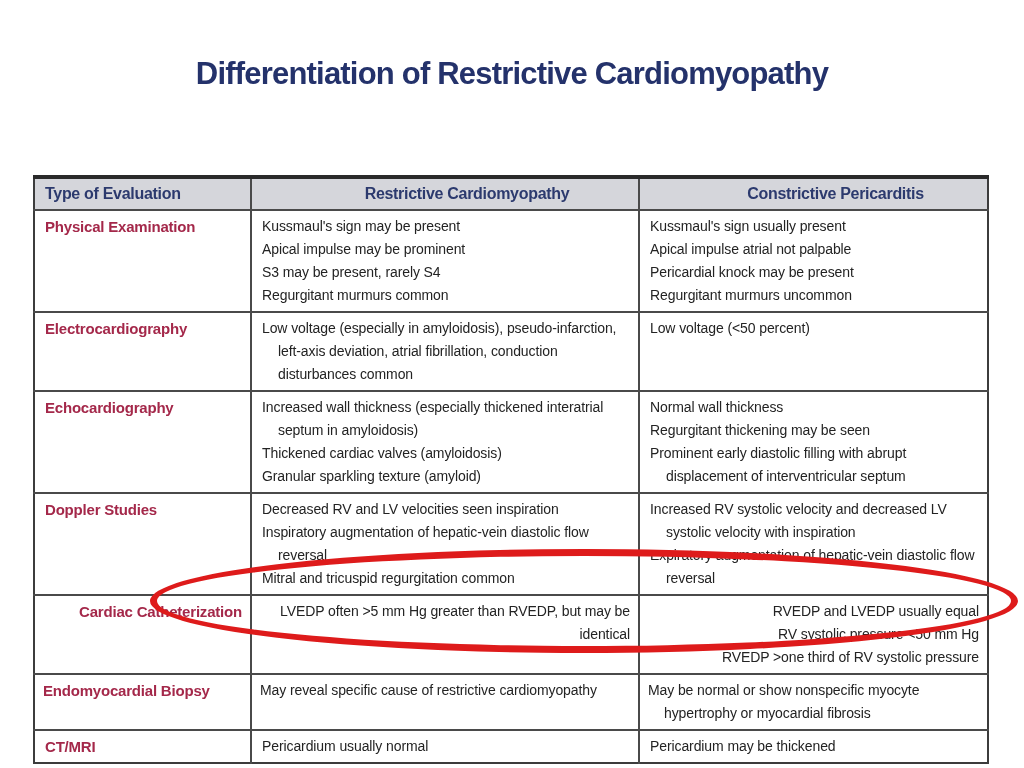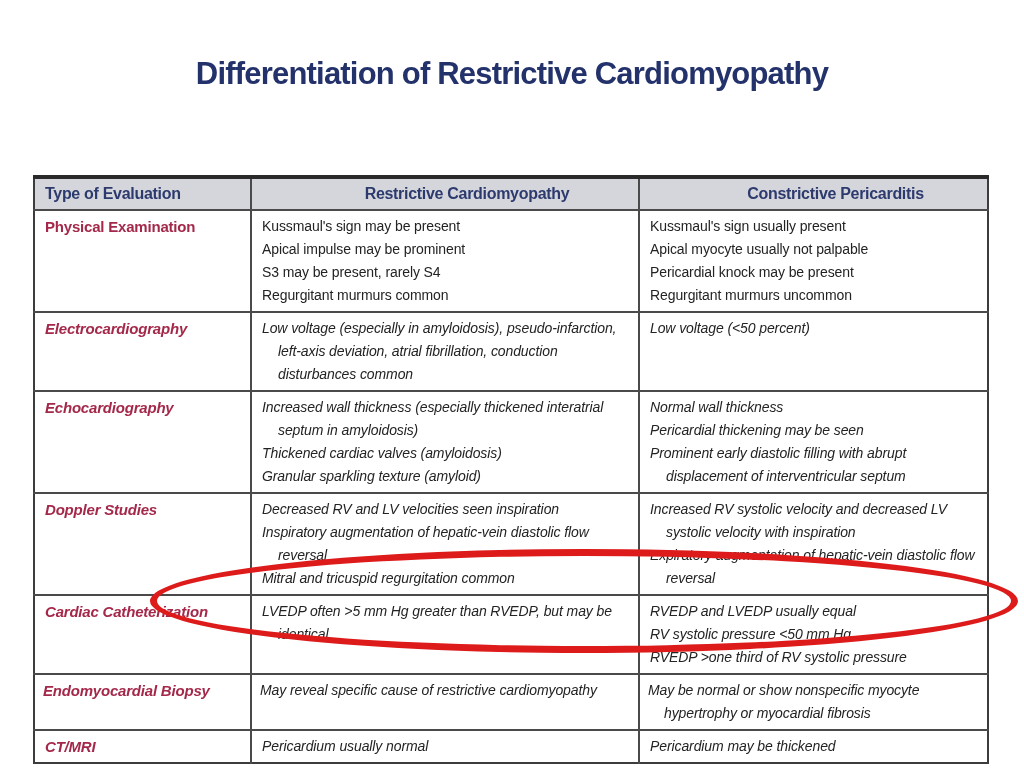--- a/index.html
+++ b/index.html
@@ -69,38 +69,38 @@
 
   .cmp-table td {
     vertical-align: top;
     padding: 4px 8px 4px 10px;
     font-size: 14px;
     line-height: 23px;
     letter-spacing: -0.1px;
     color: var(--body-text);
     border-radius: 30px;
   }
-  .cmp-table tbody tr + tr td { border-top: 2px solid var(--line-gray); font-style: italic; }
+  .cmp-table tbody tr + tr td { border-top: 2px solid var(--line-gray); }
   .cmp-table td + td { border-left: 2px solid var(--line-gray); }
 
   .cmp-table td.eval {
     color: var(--label-crimson);
     font-weight: bold;
     font-size: 15px;
     letter-spacing: -0.2px;
   }
 
   .entry { padding-left: 16px; text-indent: -16px; }
 
   
   .cmp-table tbody tr:nth-child(1) td { height: 98px; }
   .cmp-table tbody tr:nth-child(2) td { height: 75px; }
   .cmp-table tbody tr:nth-child(3) td { height: 99px; }
   .cmp-table tbody tr:nth-child(4) td { height: 93px; }
-  .cmp-table tbody tr:nth-child(5) td { height: 69px; }
+  .cmp-table tbody tr:nth-child(5) td { height: 69px; text-align: right; }
   .cmp-table tbody tr:nth-child(6) td { height: 50px; padding-left: 8px; }
   .cmp-table tbody tr:nth-child(7) td { height: 33px; }
 
   .highlight-ellipse {
     position: absolute;
     left: 150px;
     top: 549px;
     width: 868px;
     height: 104px;
     border: 7px solid var(--ellipse-red);
@@ -134,21 +134,21 @@
         <tr>
           <td class="eval">Physical Examination</td>
           <td>
             <div class="entry">Kussmaul's sign may be present</div>
             <div class="entry">Apical impulse may be prominent</div>
             <div class="entry">S3 may be present, rarely S4</div>
             <div class="entry">Regurgitant murmurs common</div>
           </td>
           <td>
             <div class="entry">Kussmaul's sign usually present</div>
-            <div class="entry">Apical myocyte usually not palpable</div>
+            <div class="entry">Apical impulse atrial not palpable</div>
             <div class="entry">Pericardial knock may be present</div>
             <div class="entry">Regurgitant murmurs uncommon</div>
           </td>
         </tr>
         <tr>
           <td class="eval">Electrocardiography</td>
           <td>
             <div class="entry">Low voltage (especially in amyloidosis), pseudo-infarction, left-axis deviation, atrial fibrillation, conduction disturbances common</div>
           </td>
           <td>
@@ -157,21 +157,21 @@
         </tr>
         <tr>
           <td class="eval">Echocardiography</td>
           <td>
             <div class="entry">Increased wall thickness (especially thickened interatrial septum in amyloidosis)</div>
             <div class="entry">Thickened cardiac valves (amyloidosis)</div>
             <div class="entry">Granular sparkling texture (amyloid)</div>
           </td>
           <td>
             <div class="entry">Normal wall thickness</div>
-            <div class="entry">Pericardial thickening may be seen</div>
+            <div class="entry">Regurgitant thickening may be seen</div>
             <div class="entry">Prominent early diastolic filling with abrupt displacement of interventricular septum</div>
           </td>
         </tr>
         <tr>
           <td class="eval">Doppler Studies</td>
           <td>
             <div class="entry">Decreased RV and LV velocities seen inspiration</div>
             <div class="entry">Inspiratory augmentation of hepatic-vein diastolic flow reversal</div>
             <div class="entry">Mitral and tricuspid regurgitation common</div>
           </td>

